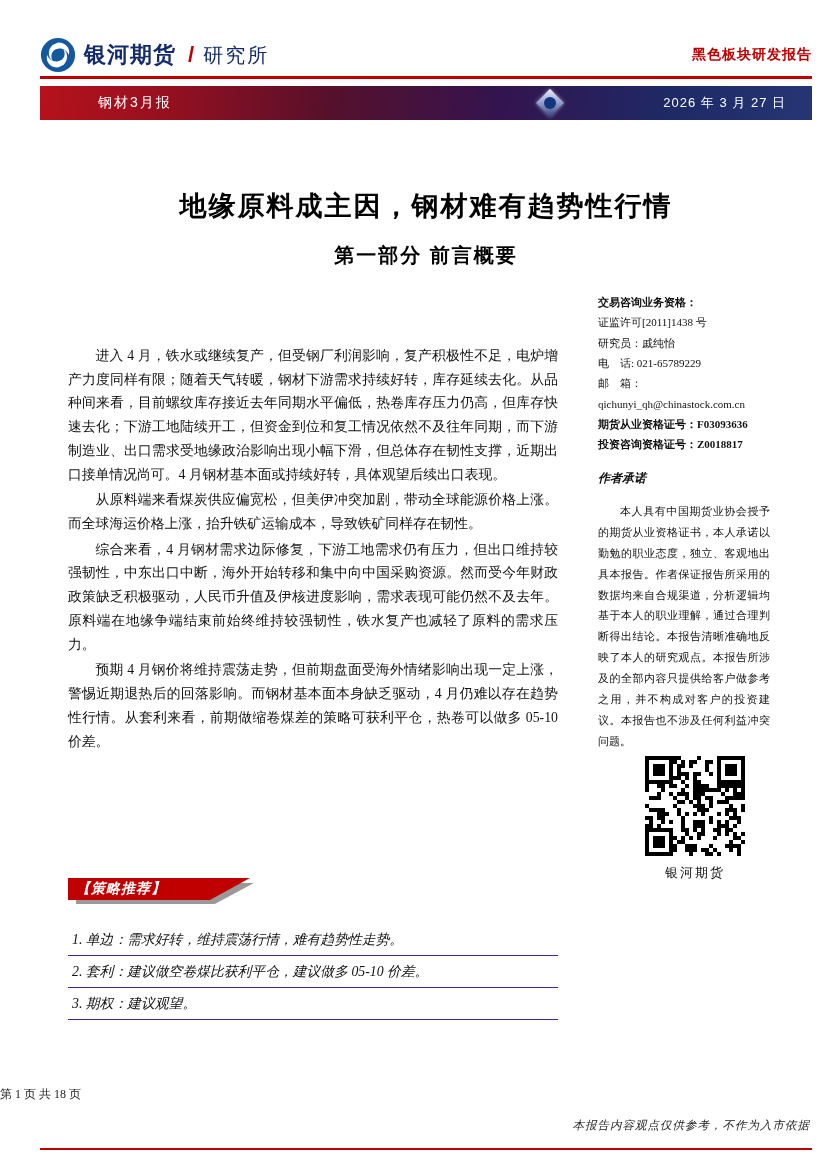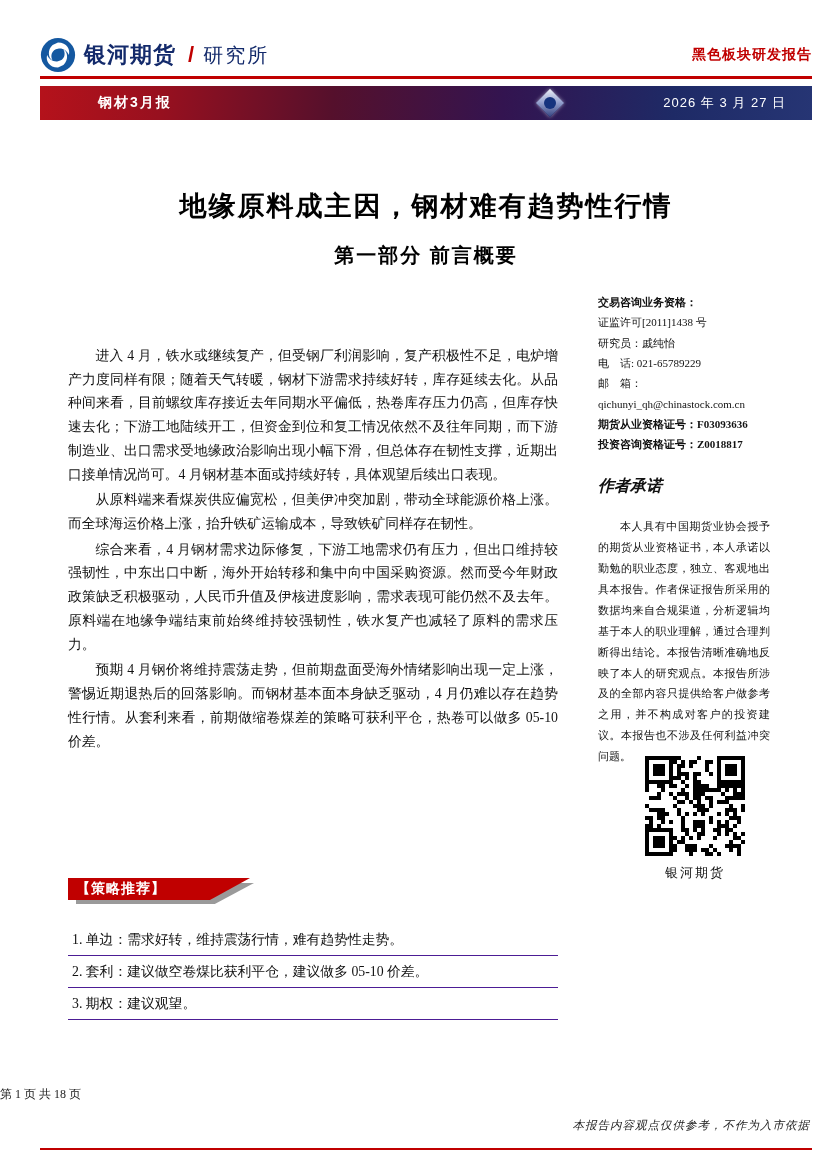--- a/index.html
+++ b/index.html
@@ -25,21 +25,21 @@
   .brand-suffix{font-family:"Liberation Sans","DejaVu Sans",sans-serif;
     font-size:20px;color:#132a6b;letter-spacing:2px;}
   .report-tag{font-family:"Liberation Sans","DejaVu Sans",sans-serif;
     font-weight:bold;font-size:14px;color:#c00000;letter-spacing:1px;}
   .red-rule{position:absolute;top:76px;left:40px;right:40px;height:3px;background:#c00000;}
   
   .banner{position:absolute;top:86px;left:40px;right:40px;height:34px;
     background:linear-gradient(95deg,#b5121b 0%,#97101f 16%,#55102c 38%,#331450 60%,#1e2a66 82%,#263574 100%);
     display:flex;align-items:center;justify-content:space-between;
     color:#fff;font-family:"Liberation Sans","DejaVu Sans",sans-serif;}
-  .banner-left{font-size:14px;font-weight:bold;letter-spacing:2px;padding-left:58px;}
+  .banner-left{font-size:14px;font-weight:normal;letter-spacing:2px;padding-left:58px;}
   .banner-right{font-size:13px;letter-spacing:1px;padding-right:26px;}
   .banner-diamond{position:absolute;left:66%;top:50%;width:20px;height:20px;
     transform:translate(-50%,-50%) rotate(45deg);
     background:linear-gradient(135deg,#eef1f8 0%,#9aa6d2 45%,#33417e 100%);
     box-shadow:0 0 4px rgba(255,255,255,.5);}
   .banner-diamond span{position:absolute;inset:4px;border-radius:50%;
     background:#15337e;transform:rotate(-45deg);}
   
   .main-title{position:absolute;top:188px;left:0;right:0;text-align:center;
     font-family:"Liberation Sans","DejaVu Sans",sans-serif;
@@ -53,30 +53,30 @@
     background:#9a9a9a;clip-path:polygon(0 0,100% 0,78% 100%,0 100%);}
   .flag .face{position:absolute;left:0;top:0;width:182px;height:22px;
     background:#c00000;clip-path:polygon(0 0,100% 0,78% 100%,0 100%);
     display:flex;align-items:center;padding-left:8px;box-sizing:border-box;
     color:#fff;font-family:"Liberation Sans","DejaVu Sans",sans-serif;
     font-weight:bold;font-size:14px;letter-spacing:1px;}
   
   .outlook{position:absolute;left:68px;top:326px;width:490px;}
   .outlook-body{margin-top:18px;font-size:13.8px;line-height:1.72;text-align:justify;}
   .outlook-body p{margin:0 0 2px 0;text-indent:2em;}
-  .strategy{position:absolute;left:68px;top:878px;width:490px;}
+  .strategy{position:absolute;left:68px;top:878px;width:490px;font-style:italic;}
   .strategy-list{margin-top:22px;font-size:13.8px;}
   .strategy-item{padding:7px 0 6px 4px;border-bottom:1px solid #4c1d95;}
   
   .sidebar{position:absolute;left:598px;top:292px;width:172px;
     font-size:11px;line-height:1.85;color:#111;}
   .sb-line{margin:0;}
   .sb-bold{font-weight:bold;}
   .sb-email{word-break:break-all;}
-  .promise-title{font-style:italic;font-weight:bold;font-size:16px;}
+  .promise-title{font-style:italic;font-weight:bold;font-size:12px;}
   .promise-text{margin-top:2px;text-align:justify;text-indent:2em;line-height:1.9;}
   .qr-block{position:absolute;left:645px;top:756px;width:100px;text-align:center;}
   .qr-box{width:100px;height:100px;background:#fff;}
   .qr-box svg{width:100%;height:100%;display:block;}
   .qr-label{margin-top:8px;font-size:13px;letter-spacing:2px;
     font-family:"Liberation Sans","DejaVu Sans",sans-serif;}
   
   .page-info{position:absolute;top:1086px;left:0;right:0;
     font-size:12px;color:#222;}
   .footer-note{position:absolute;top:1118px;right:42px;font-style:italic;

